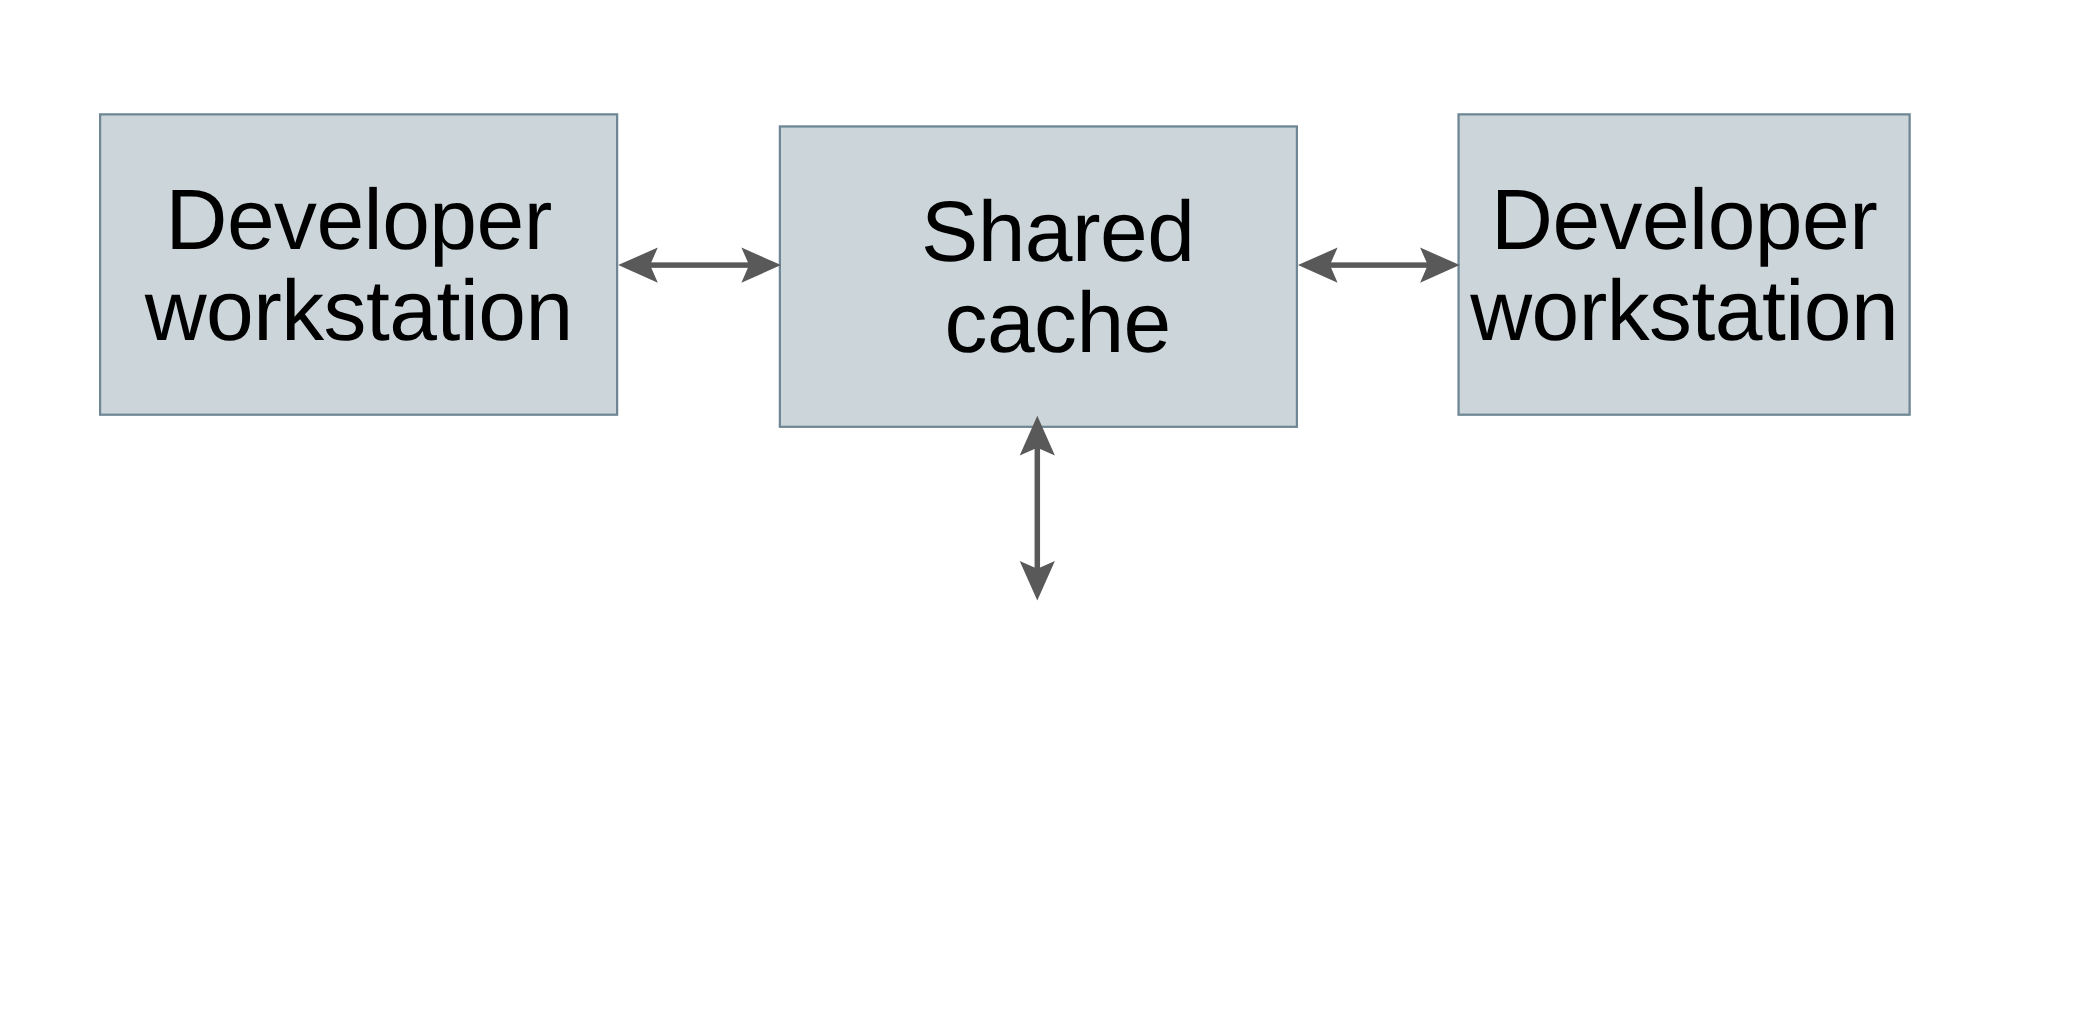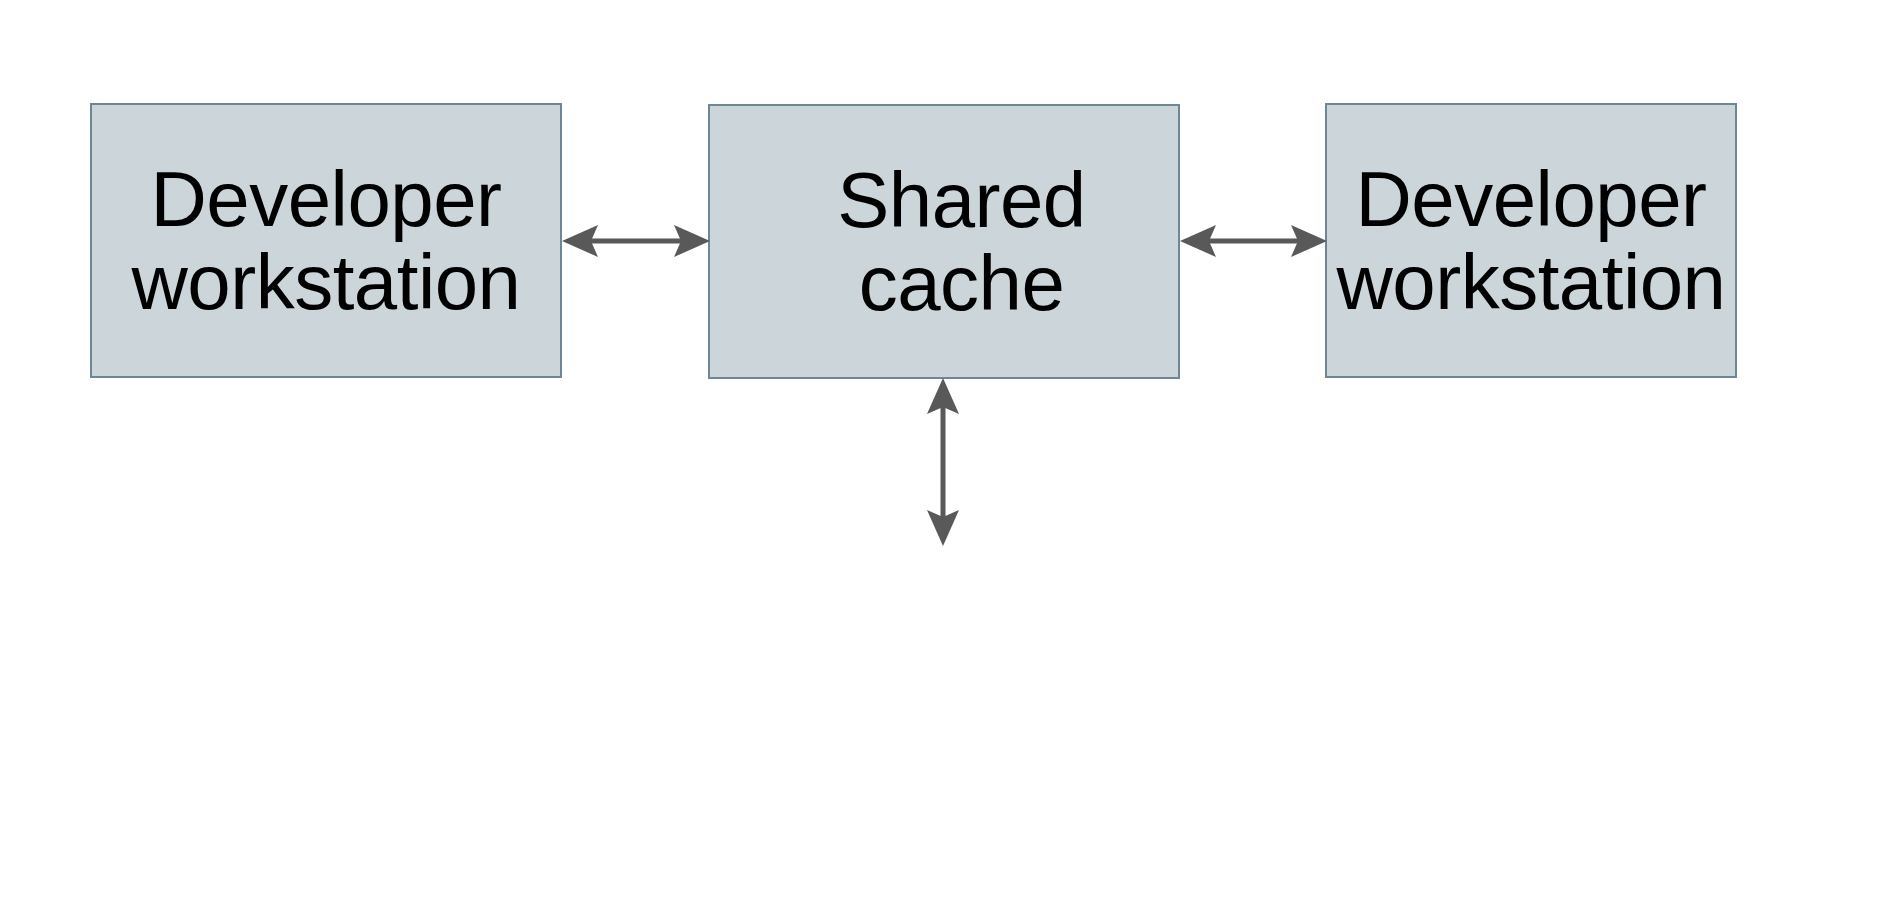--- a/index.html
+++ b/index.html
@@ -32,21 +32,21 @@
     font-size: 78px;
     line-height: 1.06;
     color: #000000;
     letter-spacing: -0.5px;
     font-weight: 400;
     white-space: pre-line;
     padding: 0 4px;
   }
   
   #node-dev-left   { left: 90px;   top: 103px; width: 472px; height: 275px; }
-  #node-shared     { left: 708px;  top: 104px; width: 472px; height: 275px; padding-left: 35px; }
+  #node-shared     { left: 708px;  top: 114px; width: 472px; height: 275px; padding-left: 35px; }
   #node-dev-right  { left: 1325px; top: 103px; width: 412px; height: 275px; }
   #node-ci         { left: 708px;  top: 545px; width: 472px; height: 275px; }
 
   .connector {
     position: absolute;
     overflow: visible;
   }
   #conn-left-shared  { left: 560px;  top: 205px; width: 152px; height: 72px; }
   #conn-shared-right { left: 1178px; top: 205px; width: 151px; height: 72px; }
   #conn-shared-ci    { left: 907px;  top: 376px; width: 72px;  height: 172px; }

